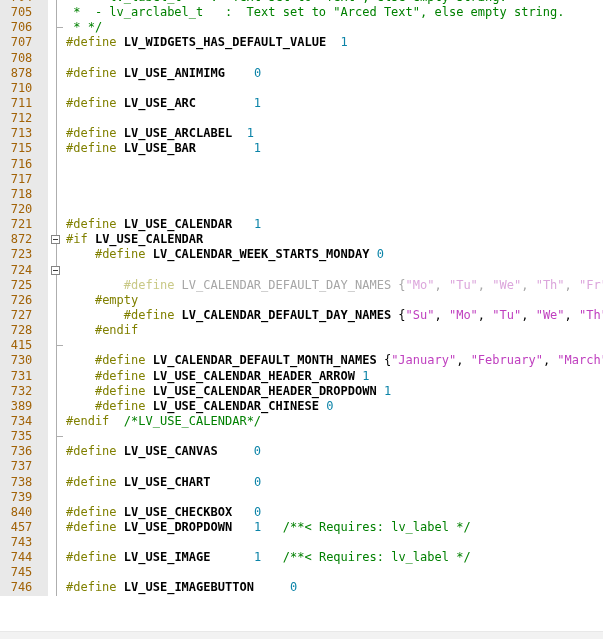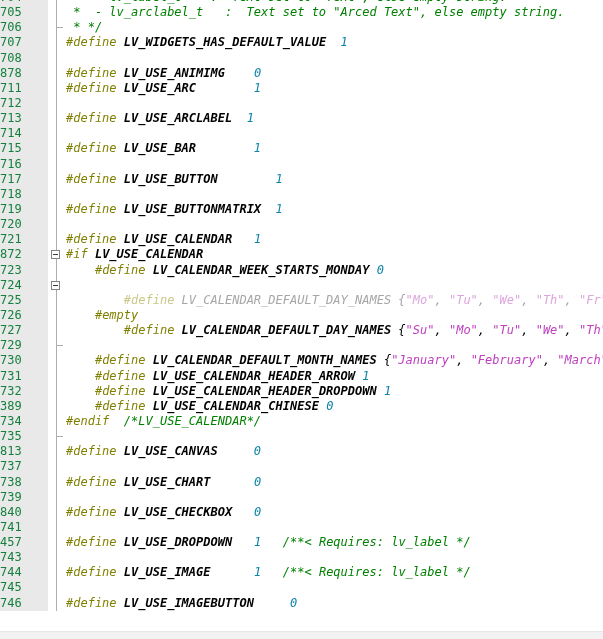--- a/index.html
+++ b/index.html
@@ -8,22 +8,22 @@
     width:603px;height:639px;
     overflow:hidden;
     background:#ffffff;
     font-family:"DejaVu Sans Mono","Liberation Mono",monospace;
     font-size:12px;
   }
   #lines{margin-top:-10px;}
   .row{display:flex;height:15.145px;overflow:hidden;}
   .gut{
     width:48px;flex:0 0 48px;box-sizing:border-box;
-    background:#e9e9e9;color:#15803d;
-    text-align:left;padding-right:5px;
+    background:#e9e9e9;color:#a16207;
+    text-align:center;padding-right:5px;
     line-height:15.145px;font-size:12px;
     user-select:none;
   }
   .fold{
     width:18px;flex:0 0 18px;position:relative;background:#ffffff;
   }
   .fold::before{
     content:"";position:absolute;left:8px;top:0;bottom:0;width:1px;background:#aeaeae;
   }
   .foldbox{
@@ -31,21 +31,21 @@
     background:#ffffff;border:1px solid #848484;box-sizing:border-box;z-index:2;
   }
   .foldbox .minus{
     position:absolute;left:1px;right:1px;top:3px;height:1px;background:#3c3c3c;
   }
   .foldtick{
     position:absolute;left:8px;top:7px;width:7px;height:1px;background:#aeaeae;
   }
   .code{
     flex:1 1 auto;white-space:pre;overflow:hidden;
-    line-height:15.145px;color:#000;font-style:italic;
+    line-height:15.145px;color:#000;
   }
   .tk-pp{color:#808000;}
   .tk-id{color:#000000;font-weight:bold;text-align:center;}
   .tk-num{color:#0c84a8;}
   .tk-str{color:#bf3fbf;}
   .tk-com{color:#008000;}
   .tk-txt{color:#000000;}
   .tk-dimtxt{color:#a6a6a6;}
   .tk-dimpp{color:#c9c987;}
   .tk-dimid{color:#a6a6a6;}
@@ -86,63 +86,57 @@
         <div class="gut">708</div>
         <div class="fold"></div>
         <div class="code"></div>
       </div>
       <div class="row">
         <div class="gut">878</div>
         <div class="fold"></div>
         <div class="code"><span class="tk-pp">#define</span><span class="tk-txt"> </span><span class="tk-id">LV_USE_ANIMIMG</span><span class="tk-txt">    </span><span class="tk-num">0</span></div>
       </div>
       <div class="row">
+        <div class="gut">710</div>
+        <div class="fold"></div>
+        <div class="code"></div>
+      </div>
+      <div class="row">
         <div class="gut">711</div>
         <div class="fold"></div>
         <div class="code"><span class="tk-pp">#define</span><span class="tk-txt"> </span><span class="tk-id">LV_USE_ARC</span><span class="tk-txt">        </span><span class="tk-num">1</span></div>
       </div>
       <div class="row">
         <div class="gut">712</div>
         <div class="fold"></div>
         <div class="code"></div>
       </div>
       <div class="row">
         <div class="gut">713</div>
         <div class="fold"></div>
         <div class="code"><span class="tk-pp">#define</span><span class="tk-txt"> </span><span class="tk-id">LV_USE_ARCLABEL</span><span class="tk-txt">  </span><span class="tk-num">1</span></div>
       </div>
       <div class="row">
-        <div class="gut">714</div>
-        <div class="fold"></div>
-        <div class="code"></div>
-      </div>
-      <div class="row">
         <div class="gut">715</div>
         <div class="fold"></div>
         <div class="code"><span class="tk-pp">#define</span><span class="tk-txt"> </span><span class="tk-id">LV_USE_BAR</span><span class="tk-txt">        </span><span class="tk-num">1</span></div>
       </div>
       <div class="row">
         <div class="gut">716</div>
         <div class="fold"></div>
         <div class="code"></div>
       </div>
       <div class="row">
         <div class="gut">717</div>
         <div class="fold"></div>
-        <div class="code"><span class="tk-pp">#define</span><span class="tk-txt"> </span><span class="tk-id">LV_USE_BUTTON</span><span class="tk-txt">        </span><span class="tk-num">1</span></div>
       </div>
       <div class="row">
         <div class="gut">718</div>
         <div class="fold"></div>
         <div class="code"></div>
-      </div>
-      <div class="row">
-        <div class="gut">719</div>
-        <div class="fold"></div>
-        <div class="code"><span class="tk-pp">#define</span><span class="tk-txt"> </span><span class="tk-id">LV_USE_BUTTONMATRIX</span><span class="tk-txt">  </span><span class="tk-num">1</span></div>
       </div>
       <div class="row">
         <div class="gut">720</div>
         <div class="fold"></div>
         <div class="code"></div>
       </div>
       <div class="row">
         <div class="gut">721</div>
         <div class="fold"></div>
         <div class="code"><span class="tk-pp">#define</span><span class="tk-txt"> </span><span class="tk-id">LV_USE_CALENDAR</span><span class="tk-txt">   </span><span class="tk-num">1</span></div>
@@ -178,21 +172,26 @@
         <div class="gut">726</div>
         <div class="fold"></div>
         <div class="code"><span class="tk-txt">    </span><span class="tk-pp">#empty</span></div>
       </div>
       <div class="row">
         <div class="gut">727</div>
         <div class="fold"></div>
         <div class="code"><span class="tk-txt">        </span><span class="tk-pp">#define</span><span class="tk-txt"> </span><span class="tk-id">LV_CALENDAR_DEFAULT_DAY_NAMES</span><span class="tk-txt"> {</span><span class="tk-str">"Su"</span><span class="tk-txt">, </span><span class="tk-str">"Mo"</span><span class="tk-txt">, </span><span class="tk-str">"Tu"</span><span class="tk-txt">, </span><span class="tk-str">"We"</span><span class="tk-txt">, </span><span class="tk-str">"Th"</span></div>
       </div>
       <div class="row">
-        <div class="gut">729</div>
+        <div class="gut">728</div>
+        <div class="fold"></div>
+        <div class="code"><span class="tk-txt">    </span><span class="tk-pp">#endif</span></div>
+      </div>
+      <div class="row">
+        <div class="gut">415</div>
         <div class="fold">
           <div class="foldtick"></div>
         </div>
         <div class="code"></div>
       </div>
       <div class="row">
         <div class="gut">730</div>
         <div class="fold"></div>
         <div class="code"><span class="tk-txt">    </span><span class="tk-pp">#define</span><span class="tk-txt"> </span><span class="tk-id">LV_CALENDAR_DEFAULT_MONTH_NAMES</span><span class="tk-txt"> {</span><span class="tk-str">"January"</span><span class="tk-txt">, </span><span class="tk-str">"February"</span><span class="tk-txt">, </span><span class="tk-str">"March"</span></div>
       </div>
@@ -217,21 +216,21 @@
         <div class="code"><span class="tk-pp">#endif</span><span class="tk-txt">  </span><span class="tk-com">/*LV_USE_CALENDAR*/</span></div>
       </div>
       <div class="row">
         <div class="gut">735</div>
         <div class="fold">
           <div class="foldtick"></div>
         </div>
         <div class="code"></div>
       </div>
       <div class="row">
-        <div class="gut">813</div>
+        <div class="gut">736</div>
         <div class="fold"></div>
         <div class="code"><span class="tk-pp">#define</span><span class="tk-txt"> </span><span class="tk-id">LV_USE_CANVAS</span><span class="tk-txt">     </span><span class="tk-num">0</span></div>
       </div>
       <div class="row">
         <div class="gut">737</div>
         <div class="fold"></div>
         <div class="code"></div>
       </div>
       <div class="row">
         <div class="gut">738</div>
@@ -240,25 +239,20 @@
       </div>
       <div class="row">
         <div class="gut">739</div>
         <div class="fold"></div>
         <div class="code"></div>
       </div>
       <div class="row">
         <div class="gut">840</div>
         <div class="fold"></div>
         <div class="code"><span class="tk-pp">#define</span><span class="tk-txt"> </span><span class="tk-id">LV_USE_CHECKBOX</span><span class="tk-txt">   </span><span class="tk-num">0</span></div>
-      </div>
-      <div class="row">
-        <div class="gut">741</div>
-        <div class="fold"></div>
-        <div class="code"></div>
       </div>
       <div class="row">
         <div class="gut">457</div>
         <div class="fold"></div>
         <div class="code"><span class="tk-pp">#define</span><span class="tk-txt"> </span><span class="tk-id">LV_USE_DROPDOWN</span><span class="tk-txt">   </span><span class="tk-num">1</span><span class="tk-txt">   </span><span class="tk-com">/**&lt; Requires: lv_label */</span></div>
       </div>
       <div class="row">
         <div class="gut">743</div>
         <div class="fold"></div>
         <div class="code"></div>

